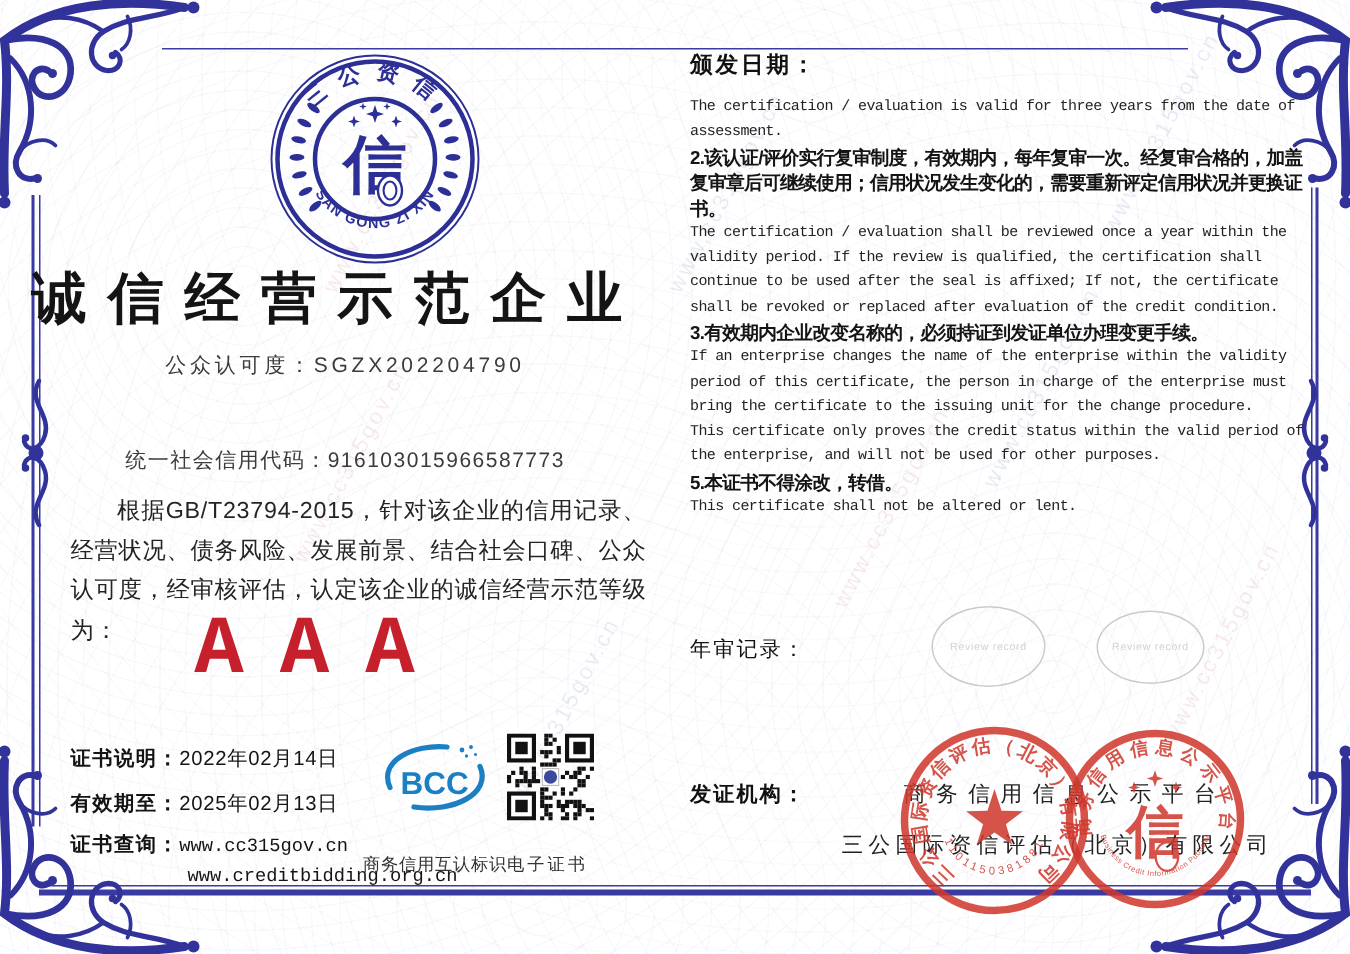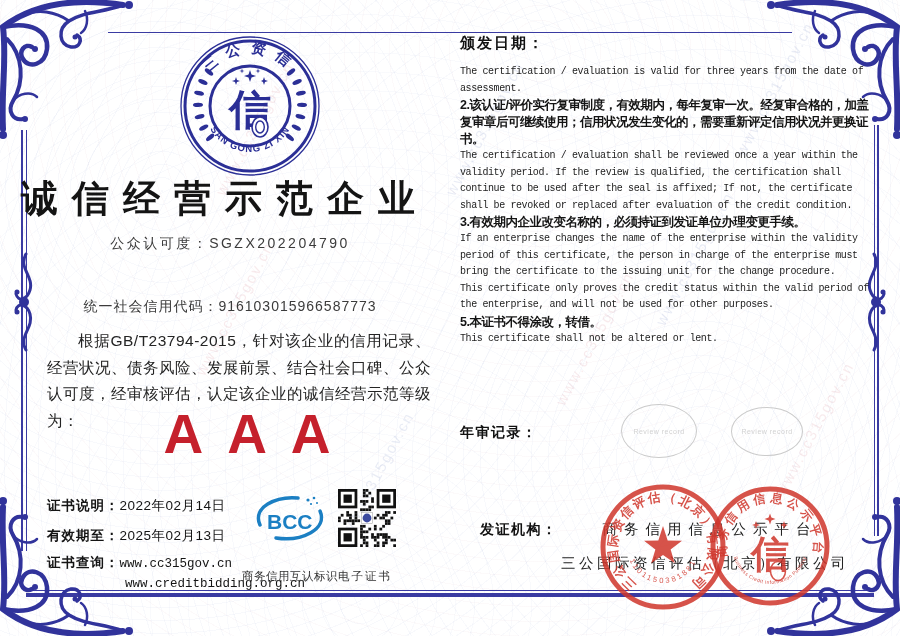--- a/index.html
+++ b/index.html
@@ -35,44 +35,44 @@
   
   .logo{left:178px;top:28px;width:144px;height:152px;}
   .title{left:10px;top:174px;width:430px;text-align:center;
     font-family:"Liberation Serif","DejaVu Serif",serif;font-weight:700;
     font-size:37px;letter-spacing:14px;color:#141414;}
   .code-line{left:15px;top:235px;width:430px;text-align:center;font-size:14px;color:#3b3b3b;letter-spacing:2.5px;}
   .uscc-line{left:15px;top:298px;width:430px;text-align:center;font-size:14px;color:#3b3b3b;letter-spacing:1px;}
   .statement{left:47px;top:328px;width:384px;font-size:15.5px;line-height:26.5px;color:#242424;
     text-indent:2em;text-align:justify;letter-spacing:.5px;}
   .grade{left:0;top:402px;width:430px;text-align:center;
-    font-family:Liberation Sans, sans-serif;font-weight:700;
-    font-size:55px;letter-spacing:24px;color:#c5202c;padding-left:44px;}
+    font-family:Liberation Mono, monospace;font-weight:700;
+    font-size:55px;letter-spacing:24px;color:#c5202c;}
   .issue-row{position:absolute;left:47px;font-size:13.5px;color:#141414;white-space:nowrap;}
   .issue-row .lab{font-weight:700;letter-spacing:1px;}
   .issue-row .val{letter-spacing:.5px;}
   .issue-row .url{font-family:"Liberation Mono","DejaVu Sans Mono",monospace;font-size:12.5px;}
   .ir1{top:497px;} .ir2{top:527px;} .ir3{top:554px;} .ir4{top:575px;padding-left:78px;}
   .bcc{left:250px;top:489px;width:80px;height:60px;}
   .bcc-label{left:232px;top:569px;width:116px;text-align:center;font-size:11.5px;color:#333;letter-spacing:.5px;}
   .qr{left:338px;top:489px;width:58px;height:58px;}
   .qr-label{left:328px;top:569px;width:74px;text-align:center;font-size:11.5px;color:#333;letter-spacing:2px;}
   
   .notes-heading{left:460px;top:34px;font-size:15px;font-weight:700;color:#111;letter-spacing:2px;}
   .notes{left:460px;top:64px;width:416px;}
   .note .zh{font-size:12.5px;font-weight:700;color:#141414;line-height:17px;letter-spacing:-.5px;}
   .note .en{font-family:"Liberation Mono","DejaVu Sans Mono",monospace;font-size:10px;color:#222;
     line-height:16.5px;letter-spacing:-.4px;}
-  .annual-label{left:460px;top:424px;font-size:14px;font-weight:700;color:#111;letter-spacing:1.5px;}
+  .annual-label{left:460px;top:424px;font-size:14px;font-weight:400;color:#111;letter-spacing:1.5px;}
   .oval{position:absolute;border:1px solid #cbcbcb;border-radius:50%;
     display:flex;align-items:center;justify-content:center;
     font-size:7px;color:#d2d2d2;letter-spacing:.5px;}
   .oval0{left:621px;top:404px;width:74px;height:52px;}
   .oval1{left:731px;top:407px;width:70px;height:47px;}
-  .issuer-label{left:460px;top:521px;font-size:14px;font-weight:700;color:#111;letter-spacing:1.5px;margin-left:20px;}
+  .issuer-label{left:460px;top:521px;font-size:14px;font-weight:700;color:#111;letter-spacing:1.5px;}
   .issuer-l1{left:540px;top:520px;width:340px;text-align:center;font-size:14.5px;color:#222;letter-spacing:7px;}
   .issuer-l2{left:520px;top:554px;width:370px;text-align:center;font-size:14.5px;color:#222;letter-spacing:3.5px;}
   .seal{position:absolute;opacity:.86;}
   .seal1{left:597px;top:481px;width:132px;height:132px;}
   .seal2{left:707px;top:483px;width:126px;height:126px;}
   svg text{font-family:"Liberation Sans","DejaVu Sans",sans-serif;}
 </style>
 </head>
 <body>
 

